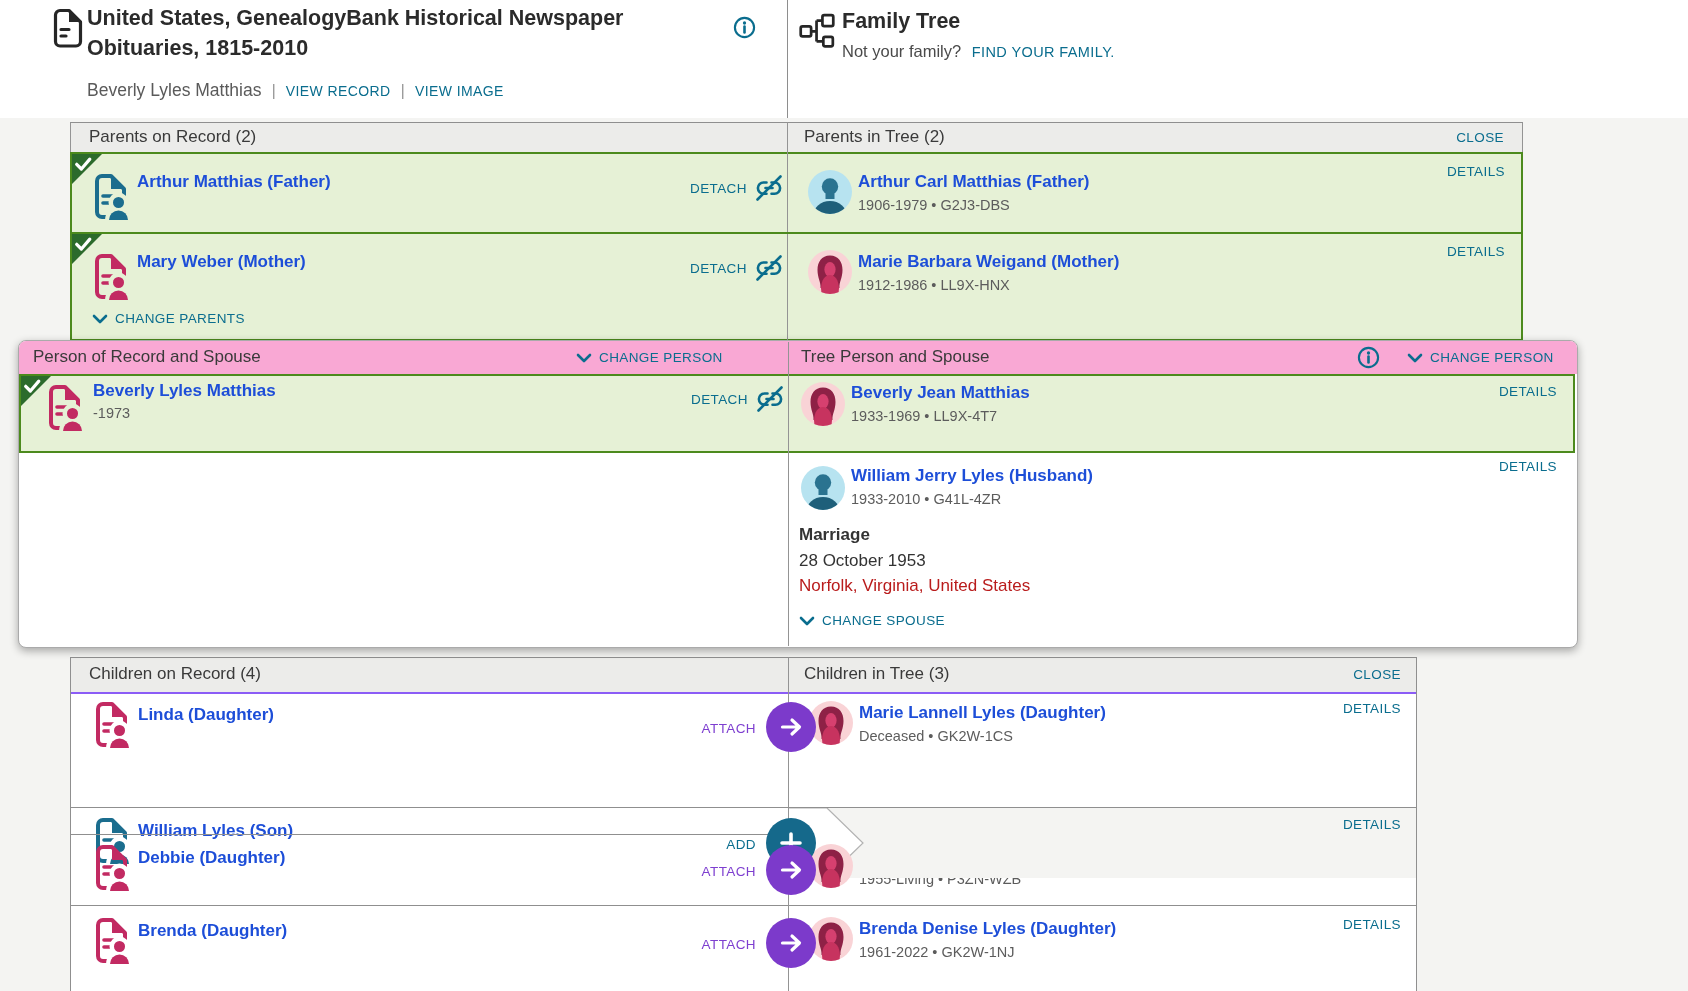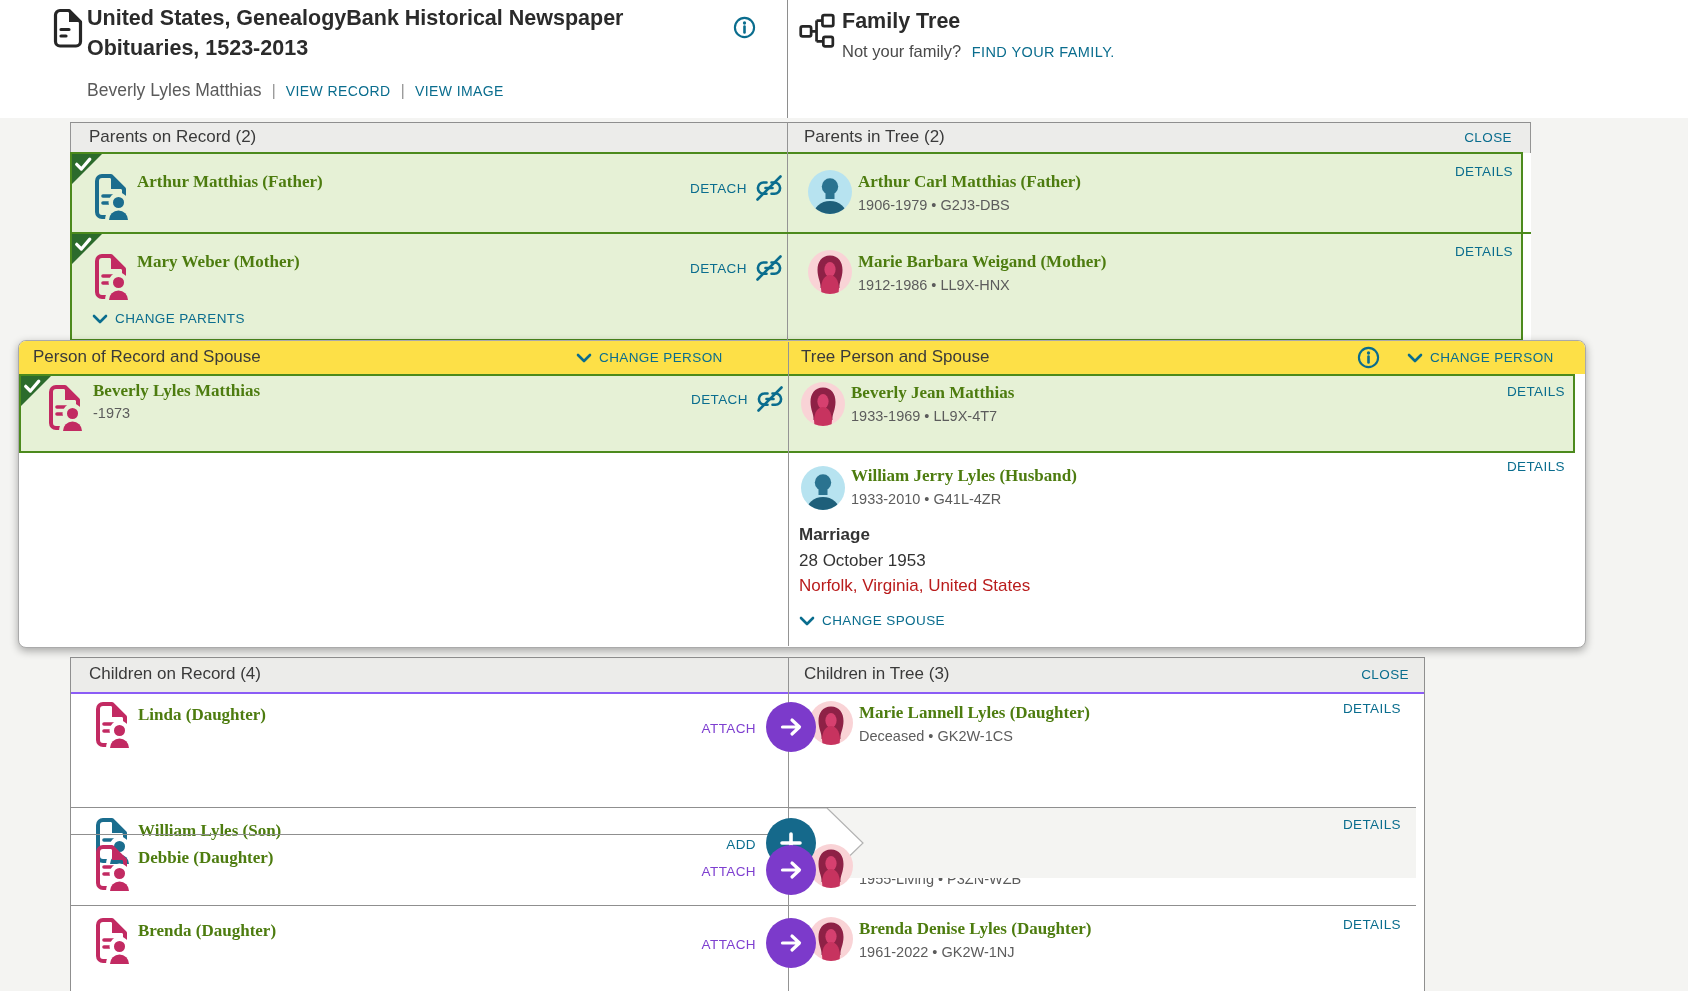--- a/index.html
+++ b/index.html
@@ -3,28 +3,28 @@
 <meta charset="utf-8">
 <style>
   html,body{margin:0;padding:0;background:#e9e9e7;}
   #stage{position:relative;width:1688px;height:991px;background:#f4f4f2;overflow:hidden;
          font-family:"Liberation Sans",sans-serif;color:#2e2e2e;}
   .abs{position:absolute;}
   .nowrap{white-space:nowrap;}
   
   .page-title{font-size:21.5px;line-height:30px;font-weight:700;color:#2b2b2b;}
   .hdr-txt{font-size:17px;color:#3a3a3a;}
-  .name{font-size:17px;font-weight:700;color:#4d7c0f;white-space:nowrap;font-family:Liberation Serif, serif;}
+  .name{font-size:17px;font-weight:700;color:#1d4ed8;white-space:nowrap;}
   .sub{font-size:14.5px;color:#5c5c5c;white-space:nowrap;}
   .lnk{font-size:13.5px;letter-spacing:.4px;color:#0a6d8e;cursor:pointer;white-space:nowrap;text-decoration:none;}
   .lnk-purple{color:#7e3fd0;}
   .lnk-row{display:flex;align-items:center;gap:7px;}
   .pipe{color:#9b9b9b;font-size:17px;padding:0 10px;}
   
-  .panel{position:absolute;background:#fff;padding-left:8px;}
+  .panel{position:absolute;background:#fff;}
   .panel-hdr{position:absolute;left:0;right:0;top:0;background:#ececea;border-top:1px solid #8f8f8f;}
   .divider-v{position:absolute;width:1px;background:#949494;z-index:2;}
   .green-block{position:absolute;background:#e6f1d6;border:2px solid #4c8a1d;box-sizing:border-box;}
   .green-sep{position:absolute;left:0;right:0;height:2px;background:#4c8a1d;}
   .row-border{border-top:1px solid #8f8f8f;}
   .circle-btn{position:absolute;width:50px;height:50px;border-radius:50%;display:flex;align-items:center;justify-content:center;z-index:5;cursor:pointer;}
   .circle-attach{background:#7c3acb;}
   .circle-add{background:#15698b;}
   .check-corner{position:absolute;z-index:3;}
   .icon-teal{color:#1b6d8e;}
@@ -110,21 +110,21 @@
     </symbol>
   </defs>
 </svg>
 
 <div id="stage">
 
   <div class="abs" style="left:0;top:0;width:1688px;height:118px;background:#fff;">
     <svg class="abs" style="left:52px;top:8px" width="32" height="40">
         <use href="#sym-doc"></use>
       </svg>
-    <div class="abs page-title" style="left:87px;top:3px;width:560px;">United States, GenealogyBank Historical Newspaper Obituaries, 1523-2013</div>
+    <div class="abs page-title" style="left:87px;top:3px;width:560px;">United States, GenealogyBank Historical Newspaper Obituaries, 1815-2010</div>
     <svg class="abs" style="left:733px;top:16px;color:#0a6d8e" width="23" height="23">
         <use href="#sym-info"></use>
       </svg>
 
     <div class="abs" style="left:87px;top:80px;display:flex;align-items:center;">
       <span style="font-size:17.5px;color:#5a5a5a;">Beverly Lyles Matthias</span>
       <span class="pipe">|</span>
       <span class="lnk" style="font-size:14px;">VIEW RECORD</span>
       <span class="pipe">|</span>
       <span class="lnk" style="font-size:14px;">VIEW IMAGE</span>
@@ -196,21 +196,21 @@
 
     <div class="abs lnk-row" style="left:22px;top:189px;z-index:3;">
       <svg width="16" height="10" style="color:#0a6d8e">
           <use href="#sym-chevron-down"></use>
         </svg>
       <span class="lnk">CHANGE PARENTS</span>
     </div>
   </div>
 
   <div class="panel" style="left:18px;top:340px;width:1558px;height:306px;border:1px solid #aaa;border-radius:8px;box-shadow:0 3px 9px rgba(0,0,0,.32);z-index:10;">
-    <div class="abs" style="left:0;right:0;top:0;height:33px;background:#fde047;border-radius:7px 7px 0 0;">
+    <div class="abs" style="left:0;right:0;top:0;height:33px;background:#f9a8d4;border-radius:7px 7px 0 0;">
       <span class="abs hdr-txt nowrap" style="left:14px;top:6px;">Person of Record and Spouse</span>
       <div class="abs lnk-row" style="left:557px;top:9px;">
         <svg width="16" height="10" style="color:#0a6d8e">
             <use href="#sym-chevron-down"></use>
           </svg>
         <span class="lnk">CHANGE PERSON</span>
       </div>
       <span class="abs hdr-txt nowrap" style="left:782px;top:6px;">Tree Person and Spouse</span>
       <svg class="abs" style="left:1338px;top:5px;color:#0a6d8e" width="23" height="23">
           <use href="#sym-info"></use>

